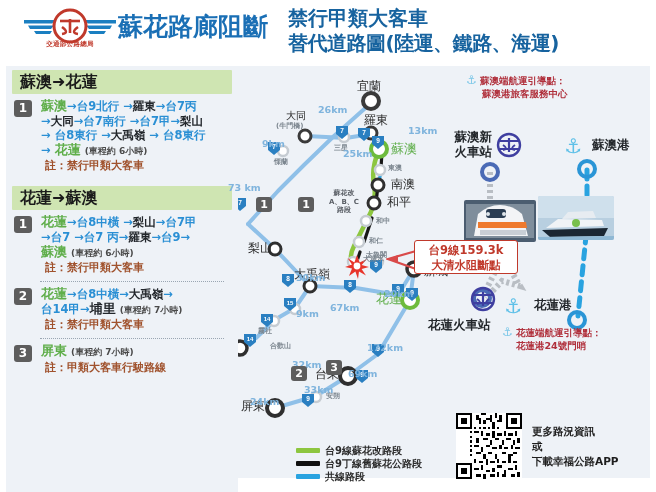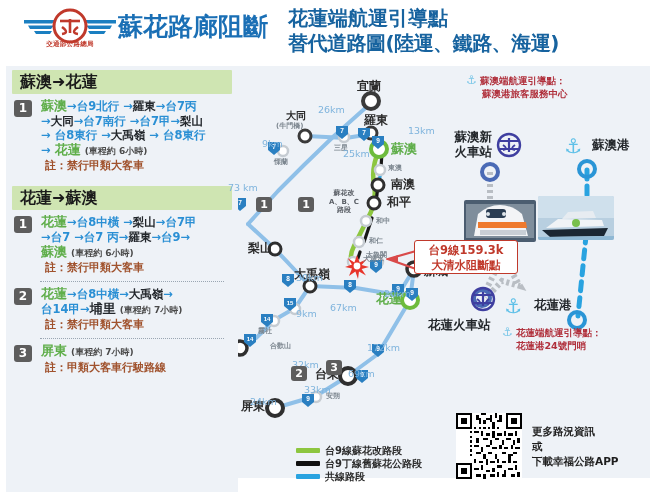--- a/index.html
+++ b/index.html
@@ -78,29 +78,29 @@
 
   
   #map {
     position: absolute; left: 238px; top: 66px; width: 212px; height: 412px;
     background: #eef2f7;
   }
   #map svg { display: block; }
 
   
   .mlabel {
-    position: absolute; font-weight: bold; white-space: nowrap;
+    position: absolute; font-weight: normal; white-space: nowrap;
     color: #2b2b2b; line-height: 1;
   }
   .mlabel.big   { font-size: 12px; }
   .mlabel.mid   { font-size: 10px; }
   .mlabel.small { font-size: 7px; color: #7d8790; font-weight: bold; }
   .mlabel.green { color: #5fae4a; font-size: 13px; }
   .mdist {
-    position: absolute; font-size: 9.5px; font-weight: normal;
+    position: absolute; font-size: 9.5px; font-weight: bold;
     color: #7fb4dd; white-space: nowrap;
   }
   .mbadge {
     position: absolute; width: 16px; height: 15px; background: #5d5d5d;
     color: #fff; border-radius: 3px; font-size: 11px; font-weight: bold;
     text-align: center; line-height: 15px;
   }
   .suhua-lbl {
     position: absolute; font-size: 7px; font-weight: bold; color: #5a5f66;
     text-align: center; line-height: 8.5px; white-space: nowrap;
@@ -177,21 +177,21 @@
         <path d="M48 13 V27" stroke="#c0392b" stroke-width="2.6" fill="none"></path>
         <path d="M40 21 q8 6 0 7" stroke="#c0392b" stroke-width="2.4" fill="none"></path>
         <path d="M56 21 q-8 6 0 7" stroke="#c0392b" stroke-width="2.4" fill="none"></path>
       </svg>
     </div>
     <div class="logo-cap">交通部公路總局</div>
 
     <div id="title-main">蘇花路廊阻斷</div>
 
     <div id="title-sub">
-      <div>花蓮端航運引導點</div>
+      <div>禁行甲類大客車</div>
       <div class="l2">替代道路圖(陸運、鐵路、海運)</div>
     </div>
   </div>
 
   <div id="routes">
 
     <div class="route-head">蘇澳➜花蓮</div>
 
     <div class="route-block">
       <div class="rnum">1</div>

